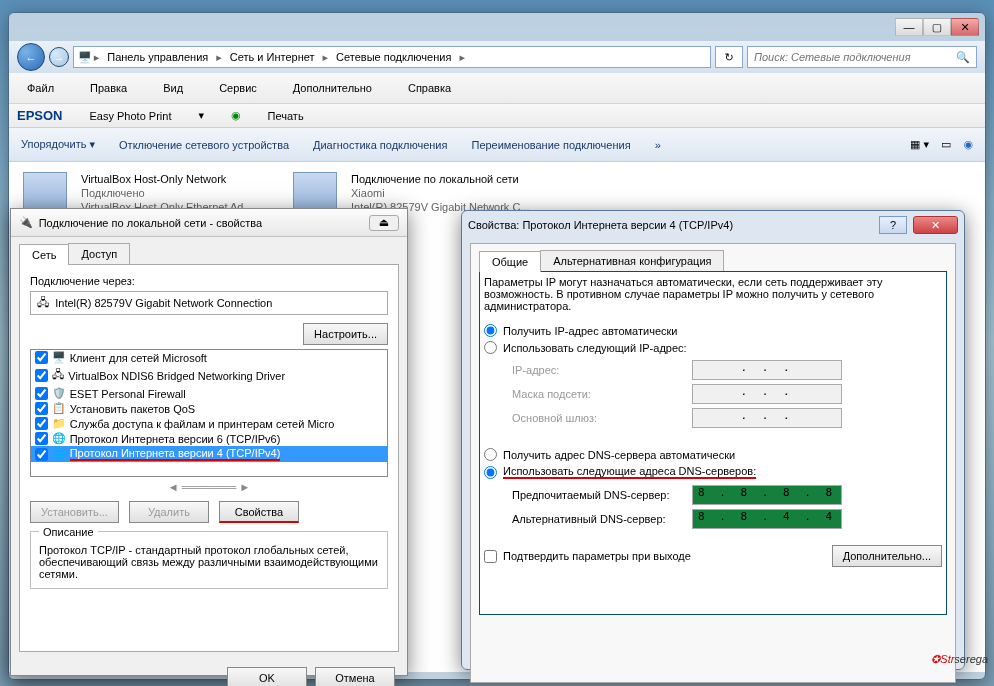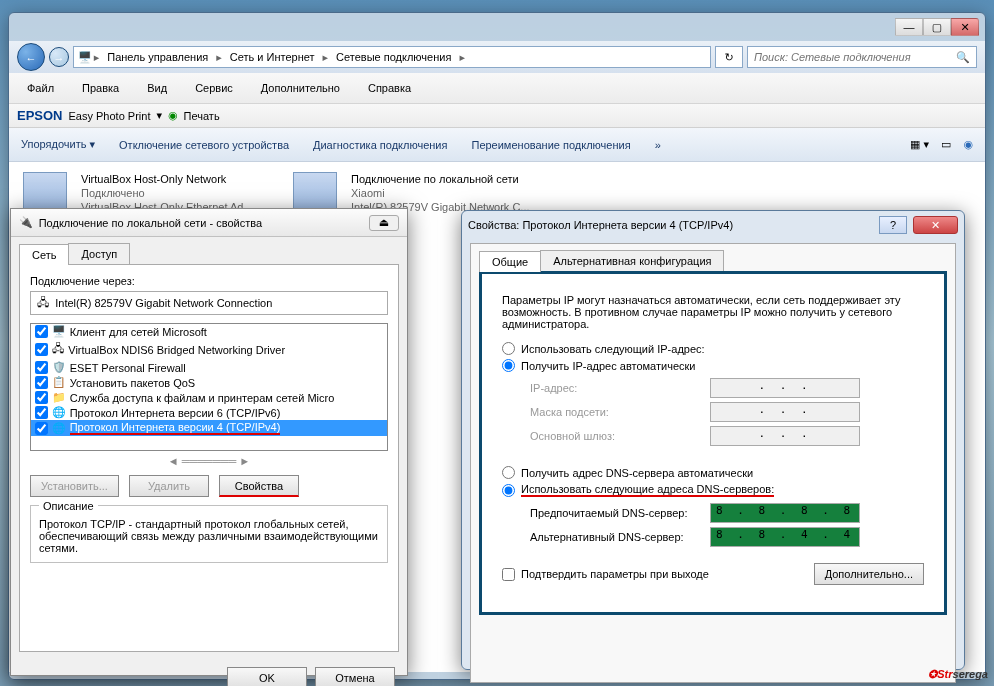--- a/index.html
+++ b/index.html
@@ -11,23 +11,23 @@
 .win-btn.close{background:linear-gradient(#f8a8a8,#d46a6a);border-top-right-radius:3px}
 .addressbar{height:32px;background:linear-gradient(#eaf0f7,#d5e0ee);display:flex;align-items:center;padding:4px 8px;gap:4px}
 .nav-circle{width:28px;height:28px;border-radius:50%;background:radial-gradient(circle at 30% 30%,#7bb3e8,#2a6ab8);border:1px solid #1a4a7a;display:flex;align-items:center;justify-content:center;color:#fff;cursor:pointer}
 .nav-circle.fwd{width:20px;height:20px;background:radial-gradient(circle at 30% 30%,#d8e8f8,#a8c8e0)}
 .breadcrumb{flex:1;height:22px;background:#fff;border:1px solid #8aa8c8;display:flex;align-items:center;padding:0 4px;gap:2px}
 .bc-item{padding:2px 6px;cursor:pointer}
 .bc-sep{color:#666}
 .refresh-box{width:28px;height:22px;background:#fff;border:1px solid #8aa8c8;display:flex;align-items:center;justify-content:center;cursor:pointer}
 .search-box{width:230px;height:22px;background:#fff;border:1px solid #8aa8c8;padding:0 6px;display:flex;align-items:center}
 .search-box input{border:none;outline:none;flex:1;font-style:italic;color:#888}
-.menubar{height:22px;background:linear-gradient(#f8f8f8,#ececec);display:flex;align-items:center;padding:15px 8px;gap:8px;border-bottom:1px solid #d5d5d5}
+.menubar{height:22px;background:linear-gradient(#f8f8f8,#ececec);display:flex;align-items:center;padding:15px 8px;gap:16px;border-bottom:1px solid #d5d5d5}
 .menu-item{padding:3px 10px;cursor:pointer}
-.epson-bar{height:24px;background:linear-gradient(#f8f8f8,#ececec);display:flex;align-items:center;padding:0 8px;gap:6px;border-bottom:1px solid #d0d0d0}
+.epson-bar{height:24px;background:linear-gradient(#f8f8f8,#ececec);display:flex;align-items:center;padding:0 8px;gap:27px;border-bottom:1px solid #d0d0d0}
 .epson-logo{color:#003a8a;font-weight:bold;font-size:13px}
 .toolbar{height:34px;background:linear-gradient(#f2f6fb,#dce6f2);display:flex;align-items:center;padding:0 12px;gap:24px;border-bottom:1px solid #c5d0de}
 .tool-item{color:#1a3a6a;cursor:pointer}
 .content{height:510px;background:#fff;padding:10px 14px;position:relative}
 .conn-list{display:flex;gap:20px}
 .conn-item{display:flex;gap:14px;width:250px}
 .conn-icon{width:44px;height:40px;background:linear-gradient(#c8d8f0,#9ab8e0);border:1px solid #7a9ac0}
 .conn-text div{line-height:14px}
 .conn-name{color:#000}
 .conn-status{color:#666}
@@ -54,29 +54,29 @@
 .group-title{position:relative;top:-14px;background:#fff;display:inline-block;padding:0 4px}
 .dlg-footer{height:36px;display:flex;justify-content:flex-end;align-items:center;padding:0 12px;gap:8px}
 
 .dlg2{left:461px;top:210px;width:504px;height:460px;background:rgba(220,230,240,0.95);border:1px solid #5a7a9a;border-radius:6px}
 .dlg2-title{height:28px;display:flex;align-items:center;padding:0 6px;gap:6px}
 .dlg2-title-text{flex:1;color:#000}
 .help-btn{width:28px;height:18px;background:linear-gradient(#e8f0ff,#c8d8f0);border:1px solid #7a9ac0;display:flex;align-items:center;justify-content:center;cursor:pointer}
 .close-btn2{width:45px;height:18px;background:linear-gradient(#e88,#c44);border:1px solid #a33;display:flex;align-items:center;justify-content:center;color:#fff;cursor:pointer;border-radius:3px}
 .dlg2-body{margin:4px 8px 0 8px;background:#f8f8f8;border:1px solid #aaa;height:440px}
 .dlg2-tabs{display:flex;padding:6px 8px 0 8px}
-.dlg2-content{background:#fff;border:3px solid #0c4a6e;margin:0 8px 8px 8px;padding:20px;height:344px}
+.dlg2-content{background:#fff;border:1px solid #0c4a6e;margin:0 8px 8px 8px;padding:4px;height:344px}
 .radio-row{display:flex;align-items:center;gap:6px;margin:4px 0}
 .ip-section{margin-left:28px;margin-top:6px}
 .ip-row{display:flex;align-items:center;margin:4px 0}
 .ip-label{width:180px}
 .ip-label.disabled{color:#999}
 .ip-input{width:150px;height:20px;border:1px solid #aaa;background:#15803d;text-align:center;letter-spacing:4px;font-family:monospace}
 .ip-input.disabled{background:#f0f0f0}
-.watermark{position:absolute;right:6px;bottom:4px;font-size:16px;font-weight:bold;font-style:italic}
+.watermark{position:absolute;right:6px;bottom:19px;font-size:16px;font-weight:normal;font-style:italic}
 .watermark .s1{color:#d00}.watermark .s2{color:#333}
 .tool-right{margin-left:auto;display:flex;gap:12px;align-items:center}
 </style>
 </head>
 <body>
 
 <div class="window-frame">
   <div class="titlebar">
     <div class="win-controls">
       <div class="win-btn">—</div>
@@ -161,20 +161,21 @@
   <div class="tabs">
     <div class="tab active">Сеть</div>
     <div class="tab">Доступ</div>
   </div>
   <div class="tab-body">
     <div class="field-label">Подключение через:</div>
     <div class="adapter-box">
       <span>🖧</span>
       <span>Intel(R) 82579V Gigabit Network Connection</span>
     </div>
+    <div style="text-align:right"><button class="btn">Настроить...</button></div>
     <div class="component-list">
       <div class="comp-row">
           <input type="checkbox" checked="" style="">
           <span>🖥️</span>
           <span>Клиент для сетей Microsoft</span>
         </div>
       <div class="comp-row">
           <input type="checkbox" checked="" style="">
           <span>🖧</span>
           <span>VirtualBox NDIS6 Bridged Networking Driver</span>
@@ -229,26 +230,26 @@
     <div class="close-btn2">✕</div>
   </div>
   <div class="dlg2-body">
     <div class="dlg2-tabs">
       <div class="tab active">Общие</div>
       <div class="tab">Альтернативная конфигурация</div>
     </div>
     <div class="dlg2-content">
       <div style="margin-bottom:12px">Параметры IP могут назначаться автоматически, если сеть поддерживает эту возможность. В противном случае параметры IP можно получить у сетевого администратора.</div>
       <div class="radio-row">
+          <input type="radio" name="ip" checked="" style="">
+          <span>Получить IP-адрес автоматически</span>
+        </div>
+      <div class="radio-row">
           <input type="radio" name="ip" style="">
           <span>Использовать следующий IP-адрес:</span>
-        </div>
-      <div class="radio-row">
-          <input type="radio" name="ip" checked="" style="">
-          <span>Получить IP-адрес автоматически</span>
         </div>
       <div class="ip-section">
         <div class="ip-row">
             <span class="ip-label disabled">IP-адрес:</span>
             <div class="ip-input disabled">.   .   .</div>
           </div>
         <div class="ip-row">
             <span class="ip-label disabled">Маска подсети:</span>
             <div class="ip-input disabled">.   .   .</div>
           </div>

